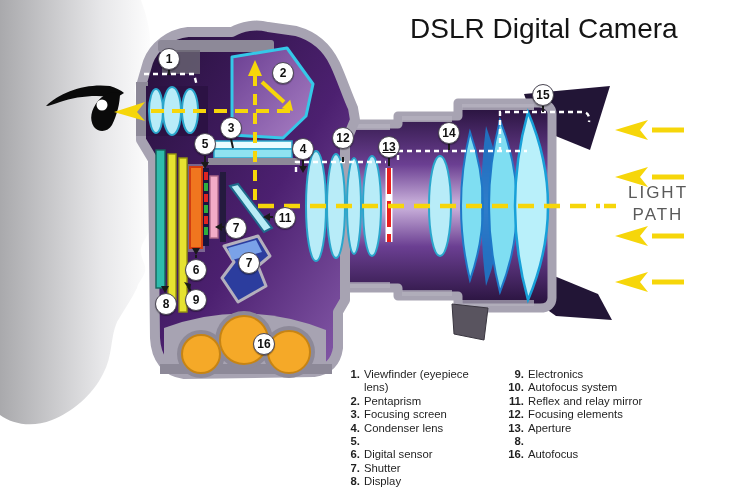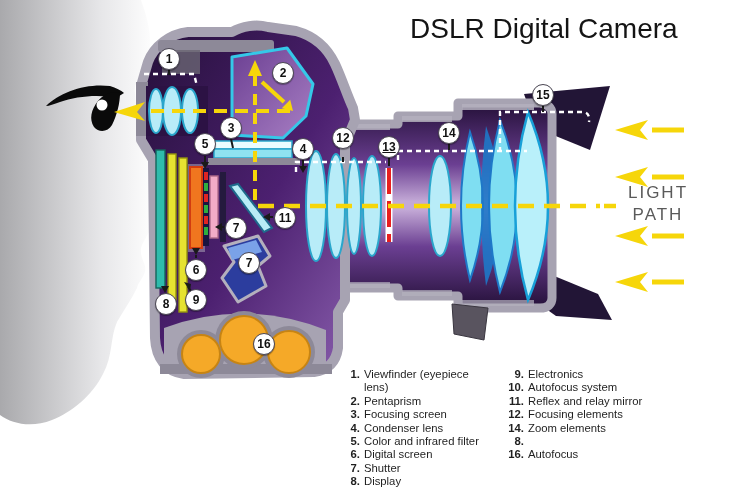--- a/index.html
+++ b/index.html
@@ -306,25 +306,24 @@
         <div class="row">
           <span class="num">3.</span>
           <span>Focusing screen</span>
         </div>
         <div class="row">
           <span class="num">4.</span>
           <span>Condenser lens</span>
         </div>
         <div class="row">
           <span class="num">5.</span>
-          <span>Color and infrared filter</span>
         </div>
         <div class="row">
           <span class="num">6.</span>
-          <span>Digital screen</span>
+          <span>Digital sensor</span>
         </div>
         <div class="row">
           <span class="num">7.</span>
           <span>Shutter</span>
         </div>
         <div class="row">
           <span class="num">8.</span>
           <span>Display</span>
         </div>
       </div>
@@ -339,22 +338,22 @@
         </div>
         <div class="row">
           <span class="num">11.</span>
           <span>Reflex and relay mirror</span>
         </div>
         <div class="row">
           <span class="num">12.</span>
           <span>Focusing elements</span>
         </div>
         <div class="row">
-          <span class="num">14.</span>
-          <span>Zoom elements</span>
+          <span class="num">13.</span>
+          <span>Aperture</span>
         </div>
         <div class="row">
           <span class="num">8.</span>
         </div>
         <div class="row">
           <span class="num">16.</span>
           <span>Autofocus</span>
         </div>
       </div>
   </div>

